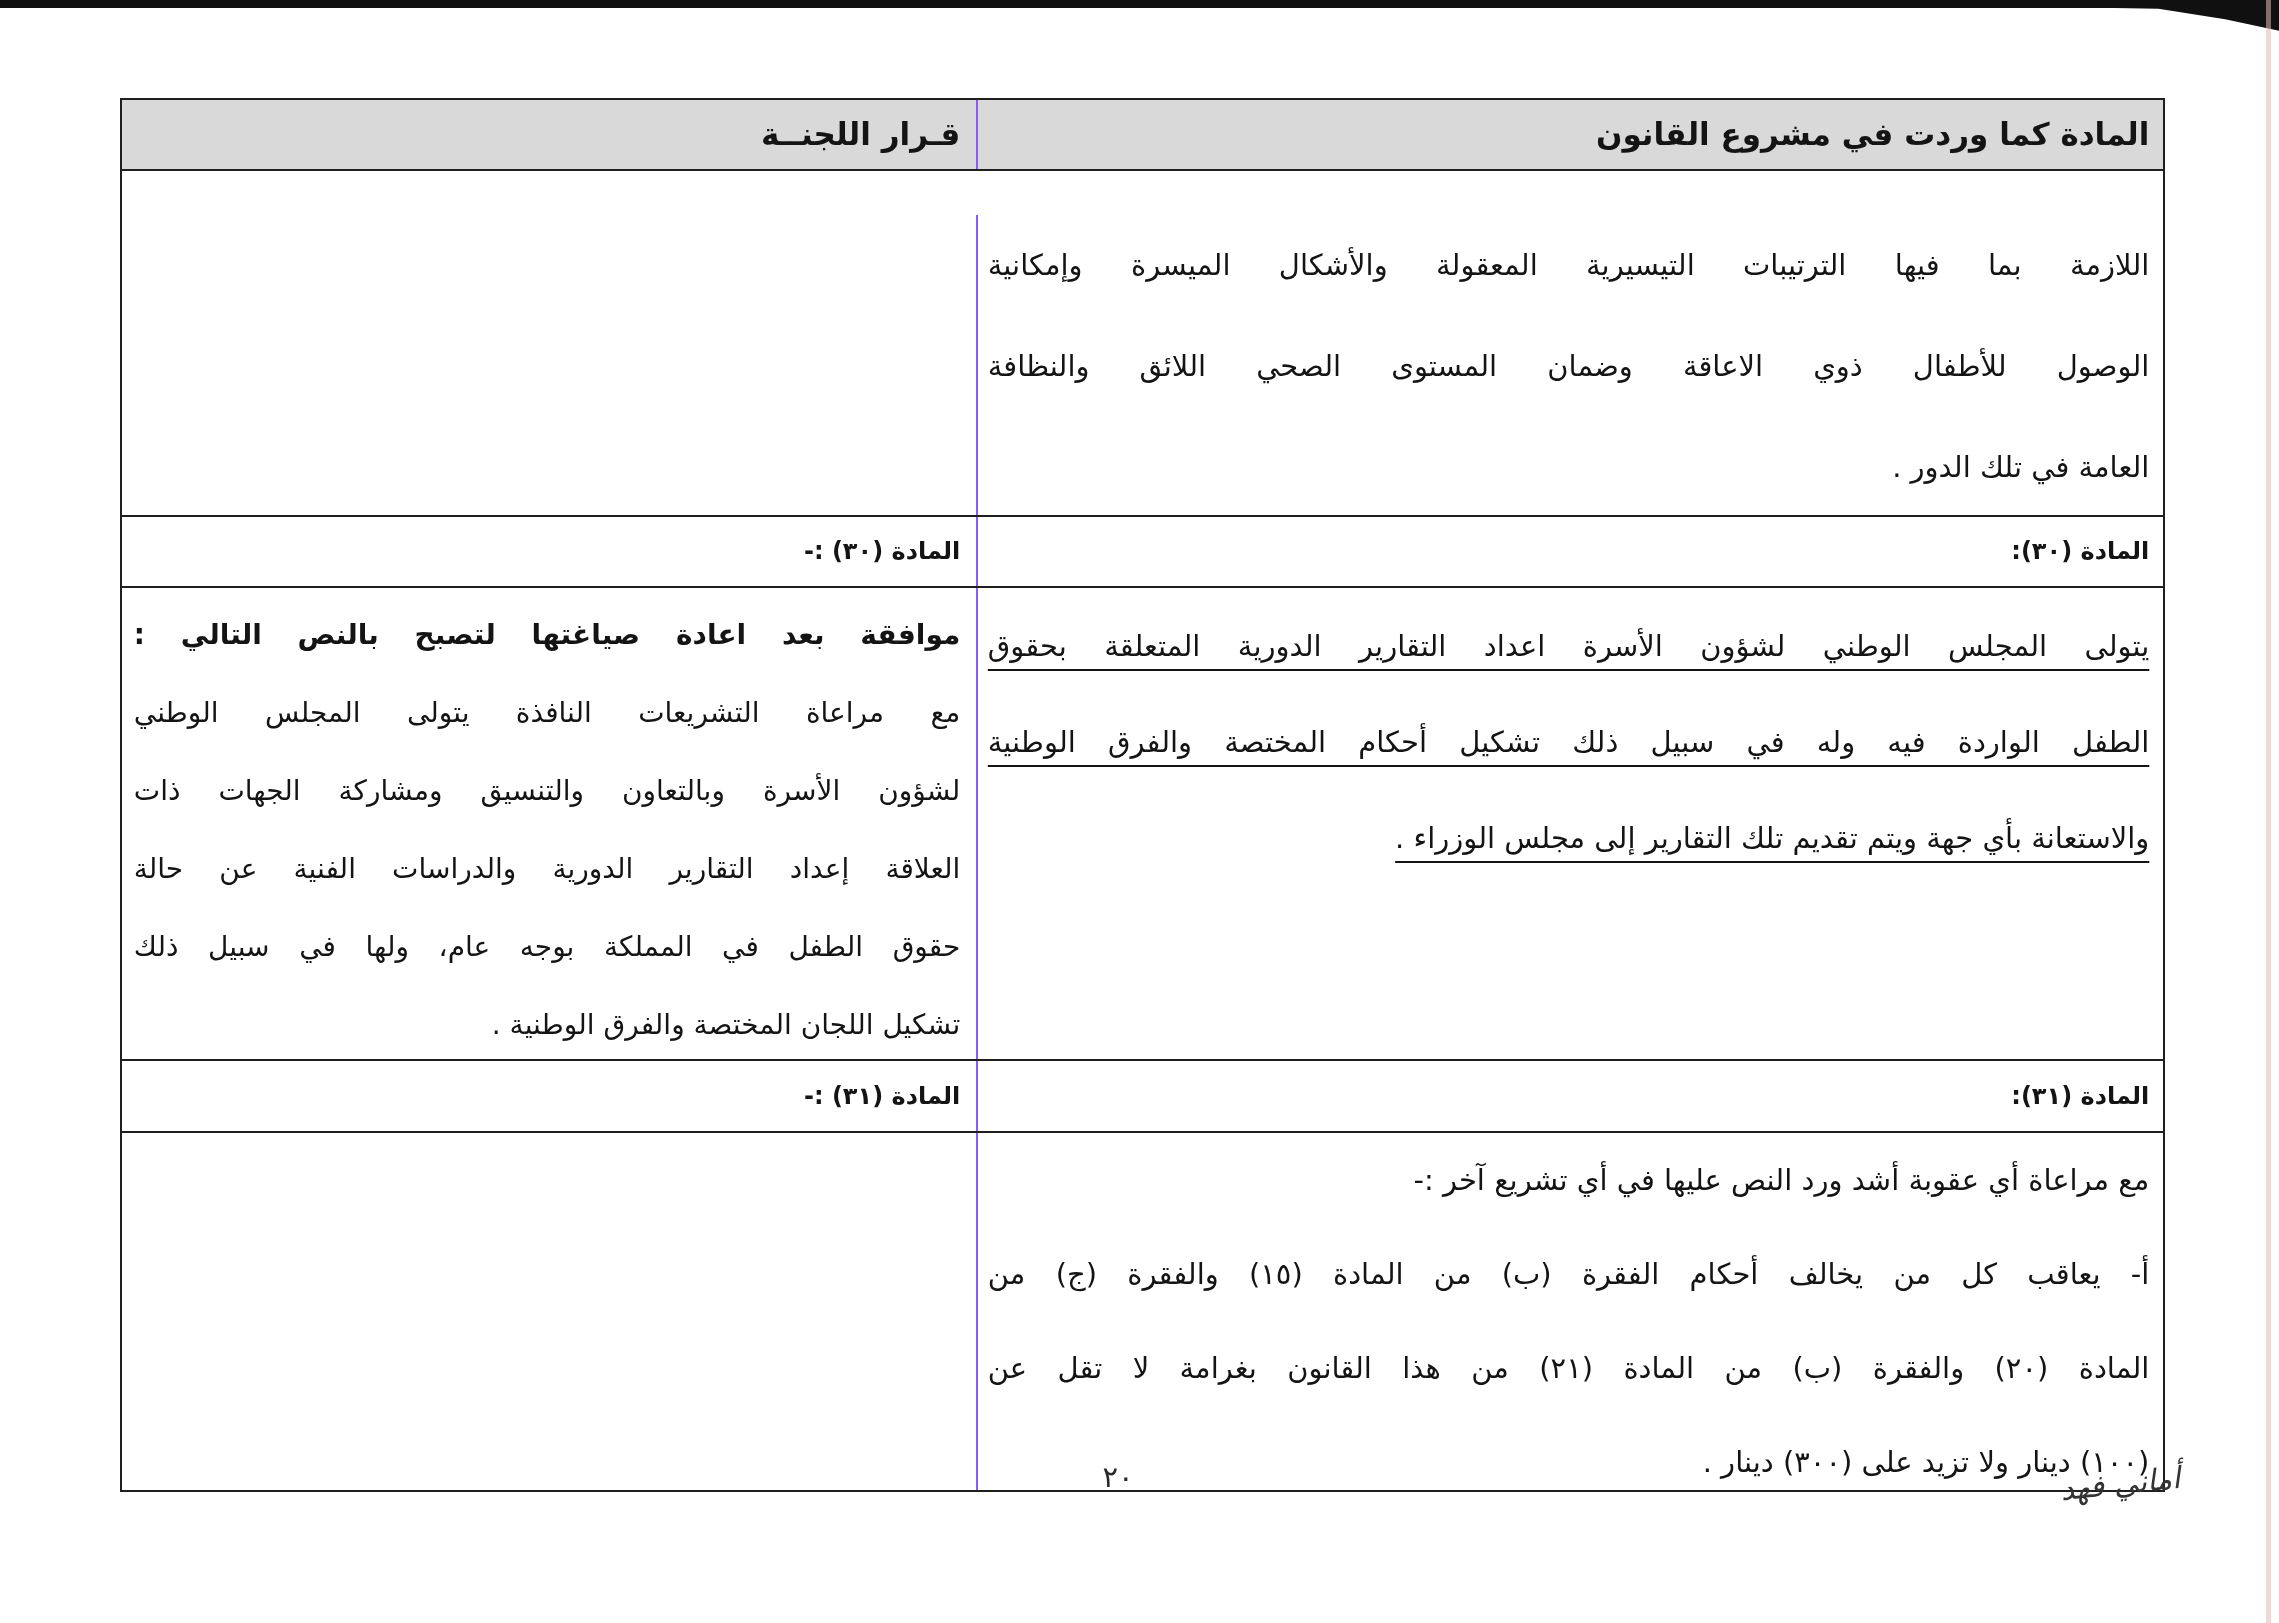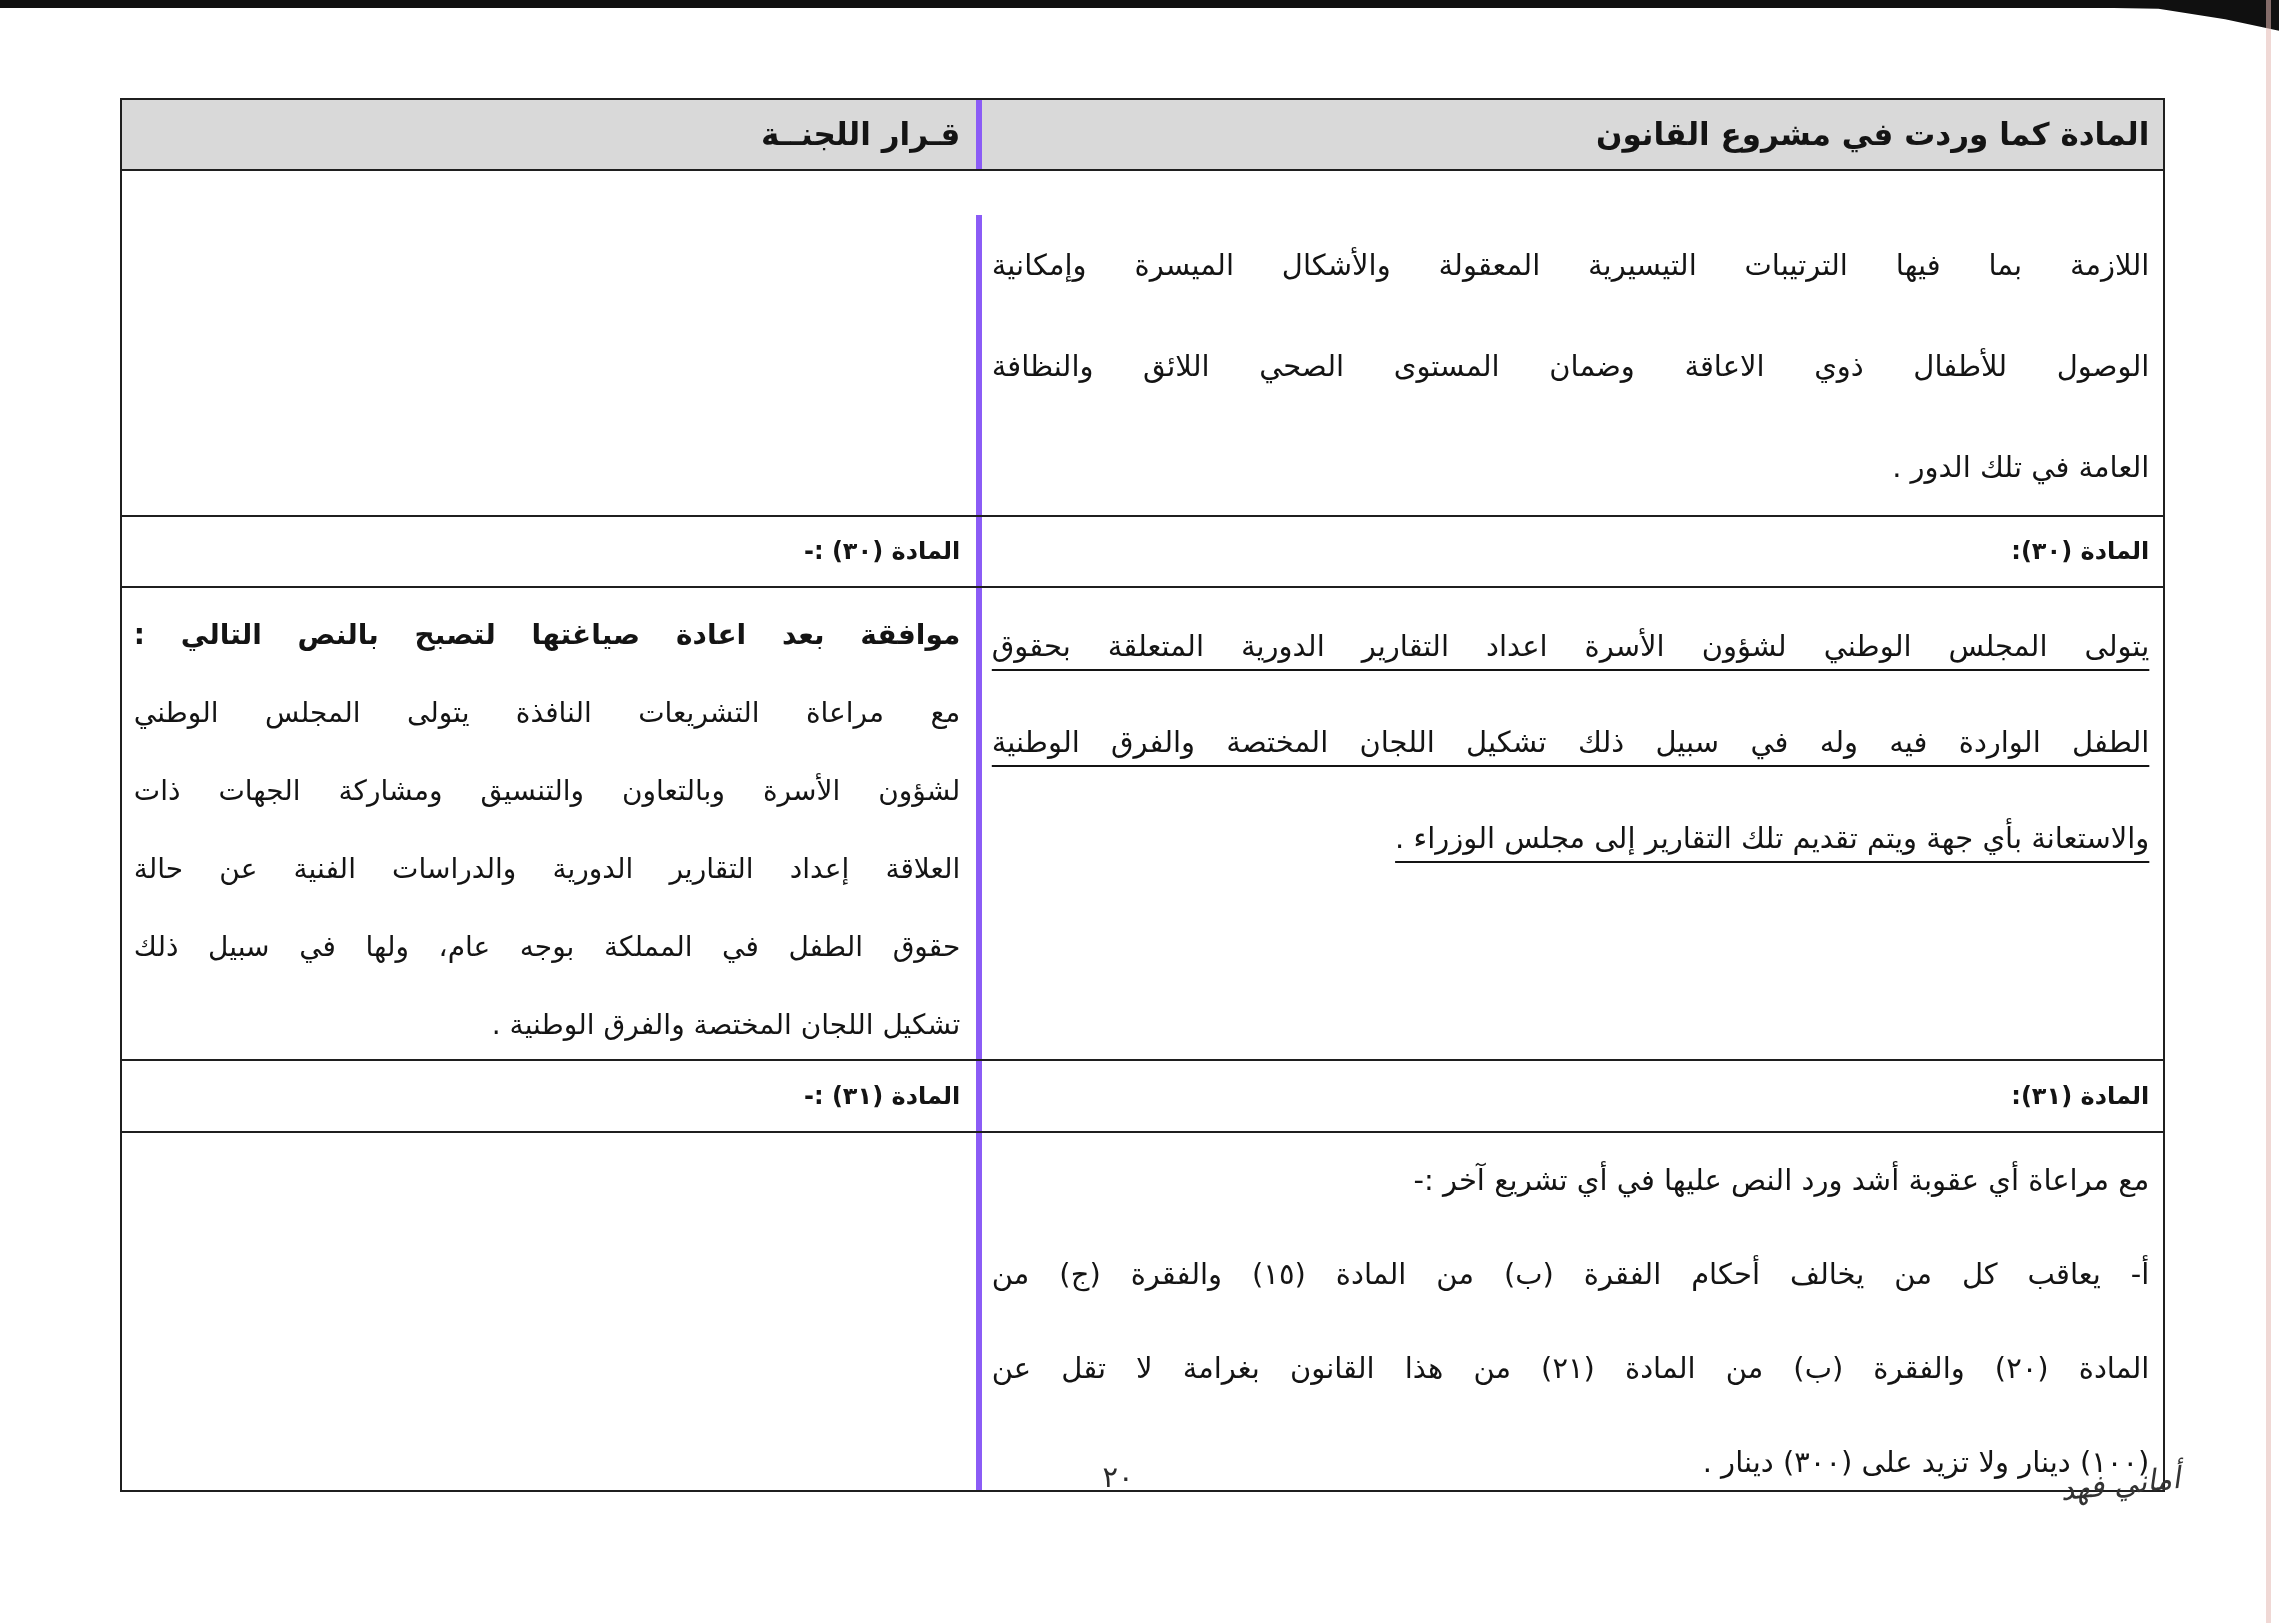--- a/index.html
+++ b/index.html
@@ -28,21 +28,21 @@
     background: #e3b8b2; opacity: 0.55;
   }
   
   .doc-table {
     position: absolute; left: 120px; top: 98px; width: 2041px;
     border: 2.9px solid #1f1f1f;
   }
   .row { display: flex; border-bottom: 2px solid #1f1f1f; }
   .row:last-child { border-bottom: none; }
   .cell-law {
-    width: 1187px; border-left: 6px solid #8b5cf6;
+    width: 1187px; border-left: 2px solid #8b5cf6;
     padding: 0 13.7px 0 9.8px; box-sizing: border-box;
   }
   .cell-committee {
     flex: 1; padding: 0 15.7px 0 11.8px; box-sizing: border-box;
   }
   .h-header { height: 69px; }
   .h-r1 { height: 300px; margin-top: 44px; }
   .h-r2 { height: 69px; }
   .h-r3 { height: 471px; }
   .h-r4 { height: 70px; }
@@ -112,21 +112,21 @@
     </div>
 
     <div class="row h-r2">
       <div class="cell-law cell-title">المادة (٣٠):</div>
       <div class="cell-committee cell-title">المادة (٣٠) :-</div>
     </div>
 
     <div class="row h-r3">
       <div class="cell-law r3-law">
         <div class="ln just">يتولى المجلس الوطني لشؤون الأسرة اعداد التقارير الدورية المتعلقة بحقوق</div>
-        <div class="ln just">الطفل الواردة فيه وله في سبيل ذلك تشكيل اللجان المختصة والفرق الوطنية</div>
+        <div class="ln just">الطفل الواردة فيه وله في سبيل ذلك تشكيل أحكام المختصة والفرق الوطنية</div>
         <div class="ln">والاستعانة بأي جهة ويتم تقديم تلك التقارير إلى مجلس الوزراء .</div>
       </div>
       <div class="cell-committee r3-com">
         <div class="ln heading just">موافقة بعد اعادة صياغتها لتصبح بالنص التالي :</div>
         <div class="ln just">مع مراعاة التشريعات النافذة يتولى المجلس الوطني</div>
         <div class="ln just">لشؤون الأسرة وبالتعاون والتنسيق ومشاركة الجهات ذات</div>
         <div class="ln just">العلاقة إعداد التقارير الدورية والدراسات الفنية عن حالة</div>
         <div class="ln just">حقوق الطفل في المملكة بوجه عام، ولها في سبيل ذلك</div>
         <div class="ln">تشكيل اللجان المختصة والفرق الوطنية .</div>
       </div>

